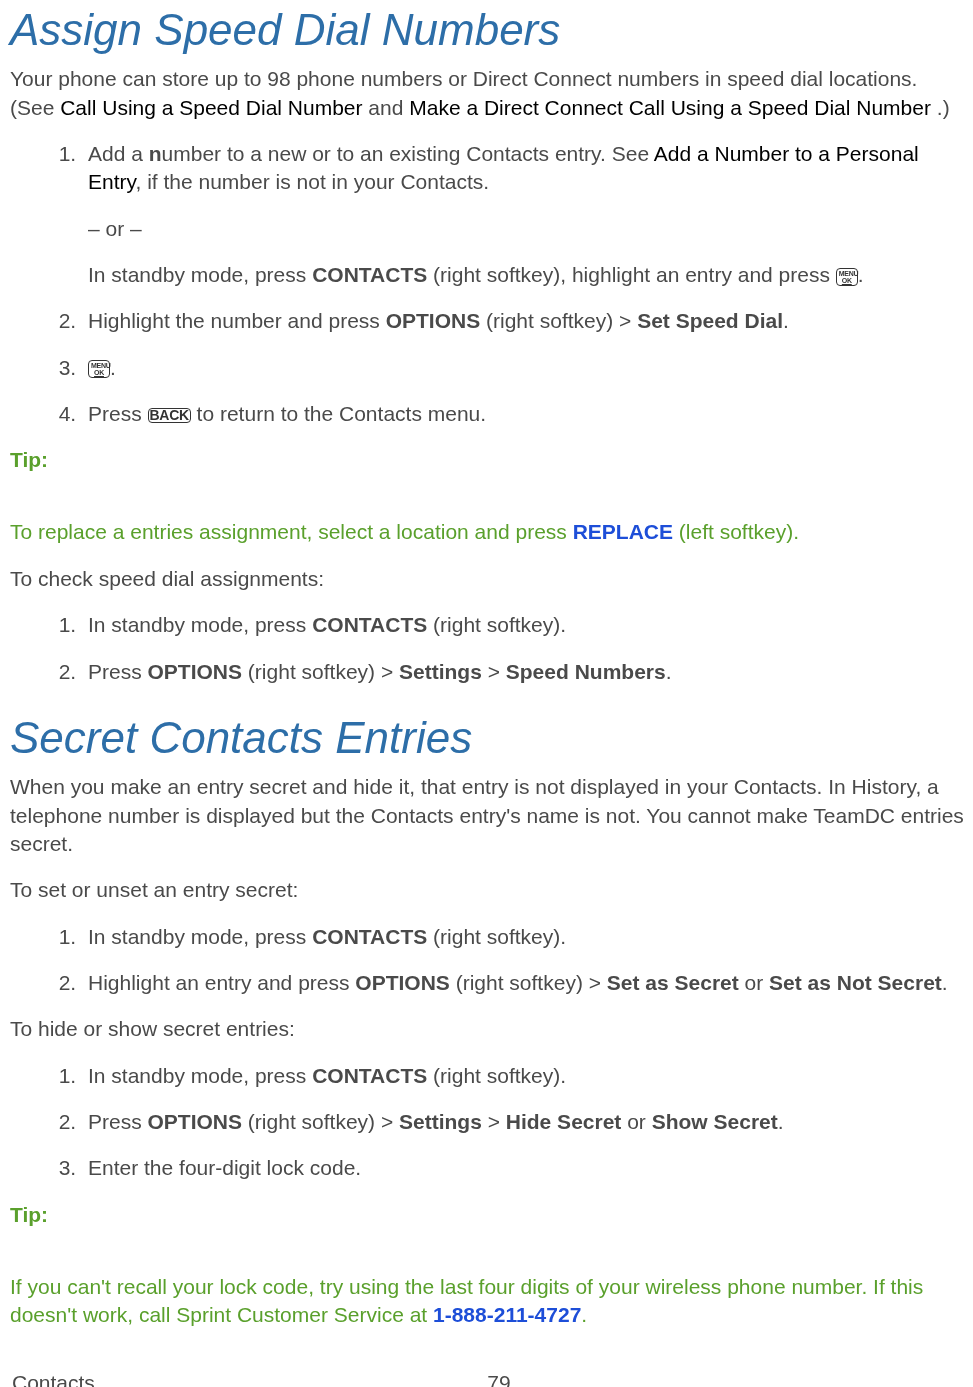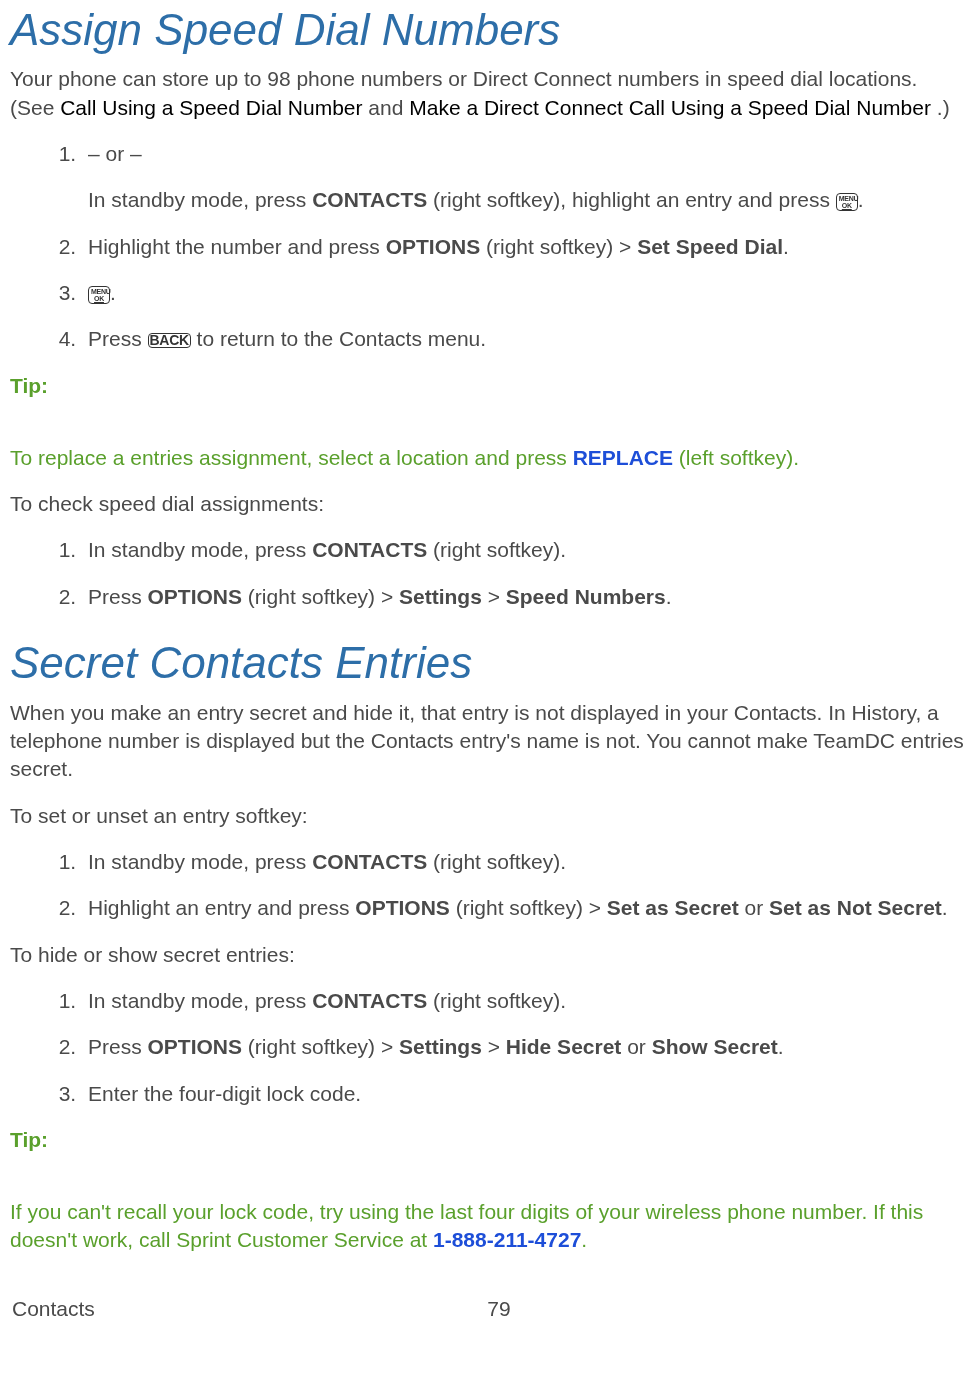--- a/index.html
+++ b/index.html
@@ -112,20 +112,23 @@
 <p>
   <span>Your phone can store up to 98 phone numbers or Direct Connect numbers in speed dial locations. (See </span>
   <a class="link">Call Using a Speed Dial Number</a>
   <span> and </span>
   <a class="link">Make a Direct Connect Call Using a Speed Dial Number</a>
   <span>.)</span>
 </p>
 
 <ol>
   <li>
+    <span class="li-content">
+      <span>Add a </span><strong>n</strong><span>umber to a new or to an existing Contacts entry. See </span><a class="link">Add a Number to a Personal Entry</a><span>, if the number is not in your Contacts.</span>
+    </span>
     <span class="li-content sub-para">– or –</span>
     <span class="li-content sub-para">
       <span>In standby mode, press </span><strong>CONTACTS</strong><span> (right softkey), highlight an entry and press </span><span class="key-icon key-ok"><span class="l1">MENU</span><span class="l2">OK</span></span><span>.</span>
     </span>
   </li>
   <li>
     <span>Highlight the number and press </span><strong>OPTIONS</strong><span> (right softkey) &gt; </span><strong>Set Speed Dial</strong><span>.</span>
   </li>
   <li>
     <span class="key-icon key-ok"><span class="l1">MENU</span><span class="l2">OK</span></span><span>.</span>
@@ -150,21 +153,21 @@
   </li>
   <li>
     <span>Press </span><strong>OPTIONS</strong><span> (right softkey) &gt; </span><strong>Settings</strong><span> &gt; </span><strong>Speed Numbers</strong><span>.</span>
   </li>
 </ol>
 
 <h1 style="margin-top:22px;">Secret Contacts Entries</h1>
 
 <p>When you make an entry secret and hide it, that entry is not displayed in your Contacts. In History, a telephone number is displayed but the Contacts entry's name is not. You cannot make TeamDC entries secret.</p>
 
-<p>To set or unset an entry softkey:</p>
+<p>To set or unset an entry secret:</p>
 
 <ol>
   <li>
     <span>In standby mode, press </span><strong>CONTACTS</strong><span> (right softkey).</span>
   </li>
   <li>
     <span>Highlight an entry and press </span><strong>OPTIONS</strong><span> (right softkey) &gt; </span><strong>Set as Secret</strong><span> or </span><strong>Set as Not Secret</strong><span>.</span>
   </li>
 </ol>
 

